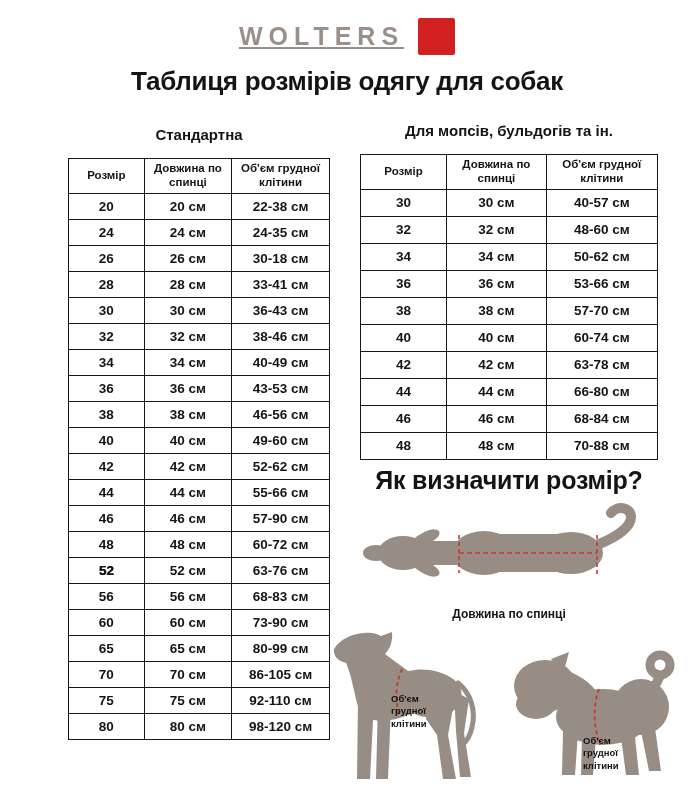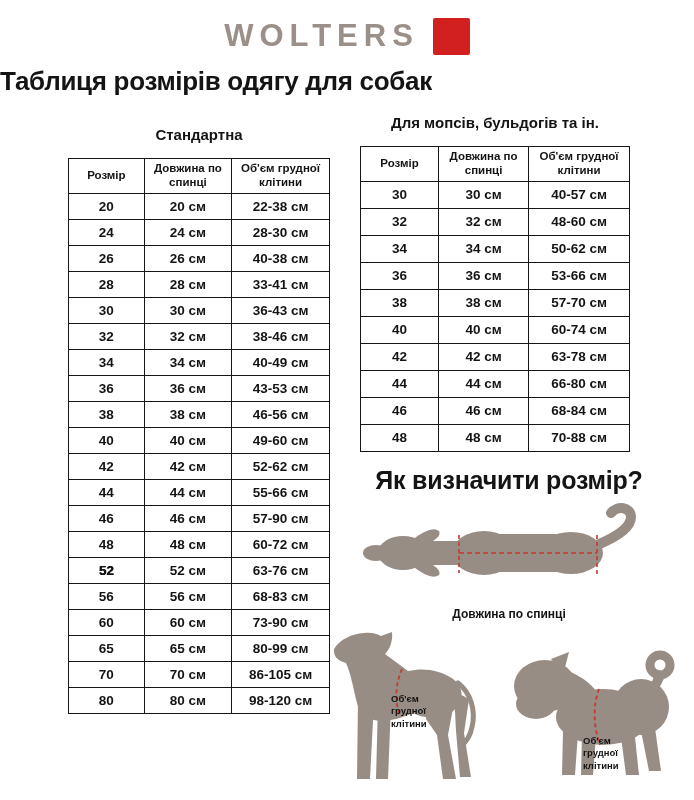--- a/index.html
+++ b/index.html
@@ -1,25 +1,25 @@
 <!DOCTYPE html>
 <html><head>
 <meta charset="utf-8">
 <style>
   html,body{margin:0;padding:0;}
   body{
     width:694px;height:800px;position:relative;background:#ffffff;
     font-family:"Liberation Sans", sans-serif;color:#141414;overflow:hidden;
   }
   .header{position:absolute;top:16px;left:0;width:694px;display:flex;justify-content:center;align-items:center;gap:14px;}
-  .logo-text{font-size:31px;font-weight:bold;letter-spacing:6px;line-height:40px;}
+  .logo-text{font-size:25px;font-weight:bold;letter-spacing:6px;line-height:40px;text-decoration:underline;}
   .logo-sq{display:block;}
-  .page-title{position:absolute;top:66px;left:0;width:694px;text-align:left;font-size:26px;font-weight:bold;letter-spacing:-0.3px;}
+  .page-title{position:absolute;top:66px;left:0;width:694px;text-align:center;font-size:26px;font-weight:bold;letter-spacing:-0.3px;}
   .col-left{position:absolute;left:68px;top:126px;width:262px;}
-  .col-right{position:absolute;left:360px;top:114px;width:270px;}
+  .col-right{position:absolute;left:360px;top:122px;width:298px;}
   .table-title{text-align:center;font-size:15px;font-weight:bold;height:19px;margin-bottom:9px;white-space:nowrap;}
   table{width:100%;border-collapse:collapse;table-layout:fixed;margin-top:13px;}
   table,th,td{border:1.5px solid #161616;}
   th{font-size:11.5px;font-weight:bold;padding:3px 2px;line-height:1.2;}
   td{text-align:center;font-size:13.5px;font-weight:bold;padding:0;}
   .std td{height:25px;}
   .pug td{height:26px;}
   .xbold{font-weight:900;text-shadow:0.5px 0 0 #000;}
   .c1{width:29%;} .c2{width:33.5%;} .c3{width:37.5%;}
   .guide{position:absolute;left:330px;top:466px;width:358px;}
@@ -61,26 +61,26 @@
     </thead>
     <tbody>
         <tr>
           <td>20</td>
           <td>20 см</td>
           <td>22-38 см</td>
         </tr>
         <tr>
           <td>24</td>
           <td>24 см</td>
-          <td>28-30 см</td>
+          <td>24-35 см</td>
         </tr>
         <tr>
           <td>26</td>
           <td>26 см</td>
-          <td>40-38 см</td>
+          <td>30-18 см</td>
         </tr>
         <tr>
           <td>28</td>
           <td>28 см</td>
           <td>33-41 см</td>
         </tr>
         <tr>
           <td>30</td>
           <td>30 см</td>
           <td>36-43 см</td>
@@ -147,20 +147,25 @@
         </tr>
         <tr>
           <td>65</td>
           <td>65 см</td>
           <td>80-99 см</td>
         </tr>
         <tr>
           <td>70</td>
           <td>70 см</td>
           <td>86-105 см</td>
+        </tr>
+        <tr>
+          <td>75</td>
+          <td>75 см</td>
+          <td>92-110 см</td>
         </tr>
         <tr>
           <td>80</td>
           <td>80 см</td>
           <td>98-120 см</td>
         </tr>
       </tbody>
   </table>
 </div>
 

